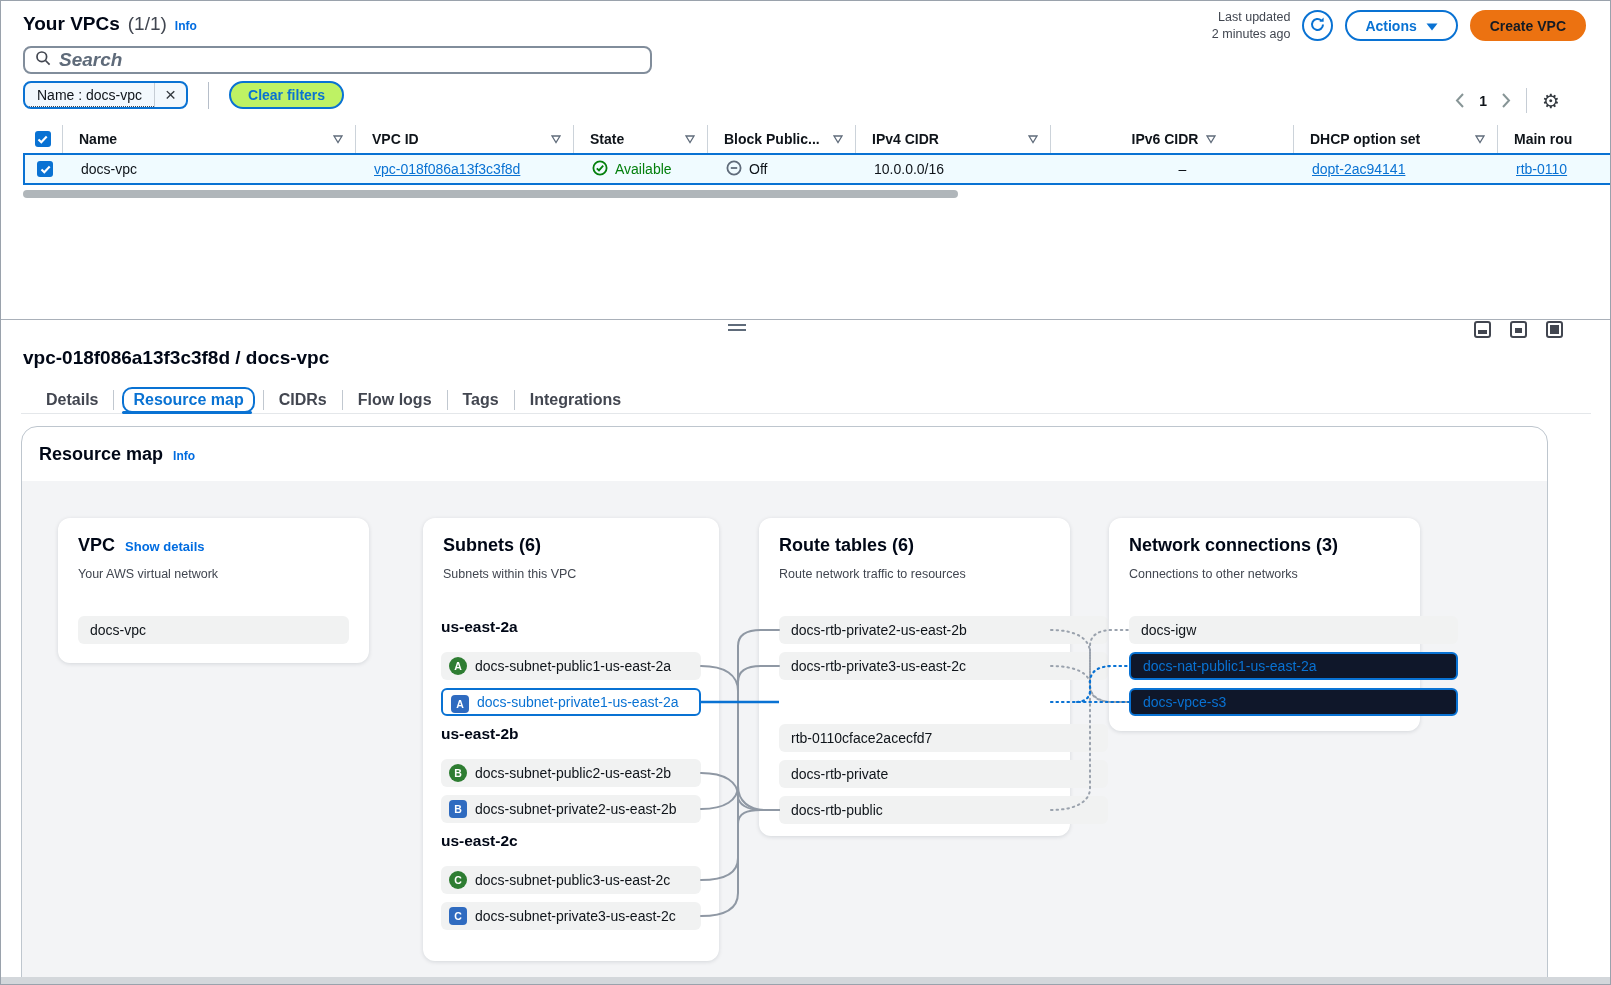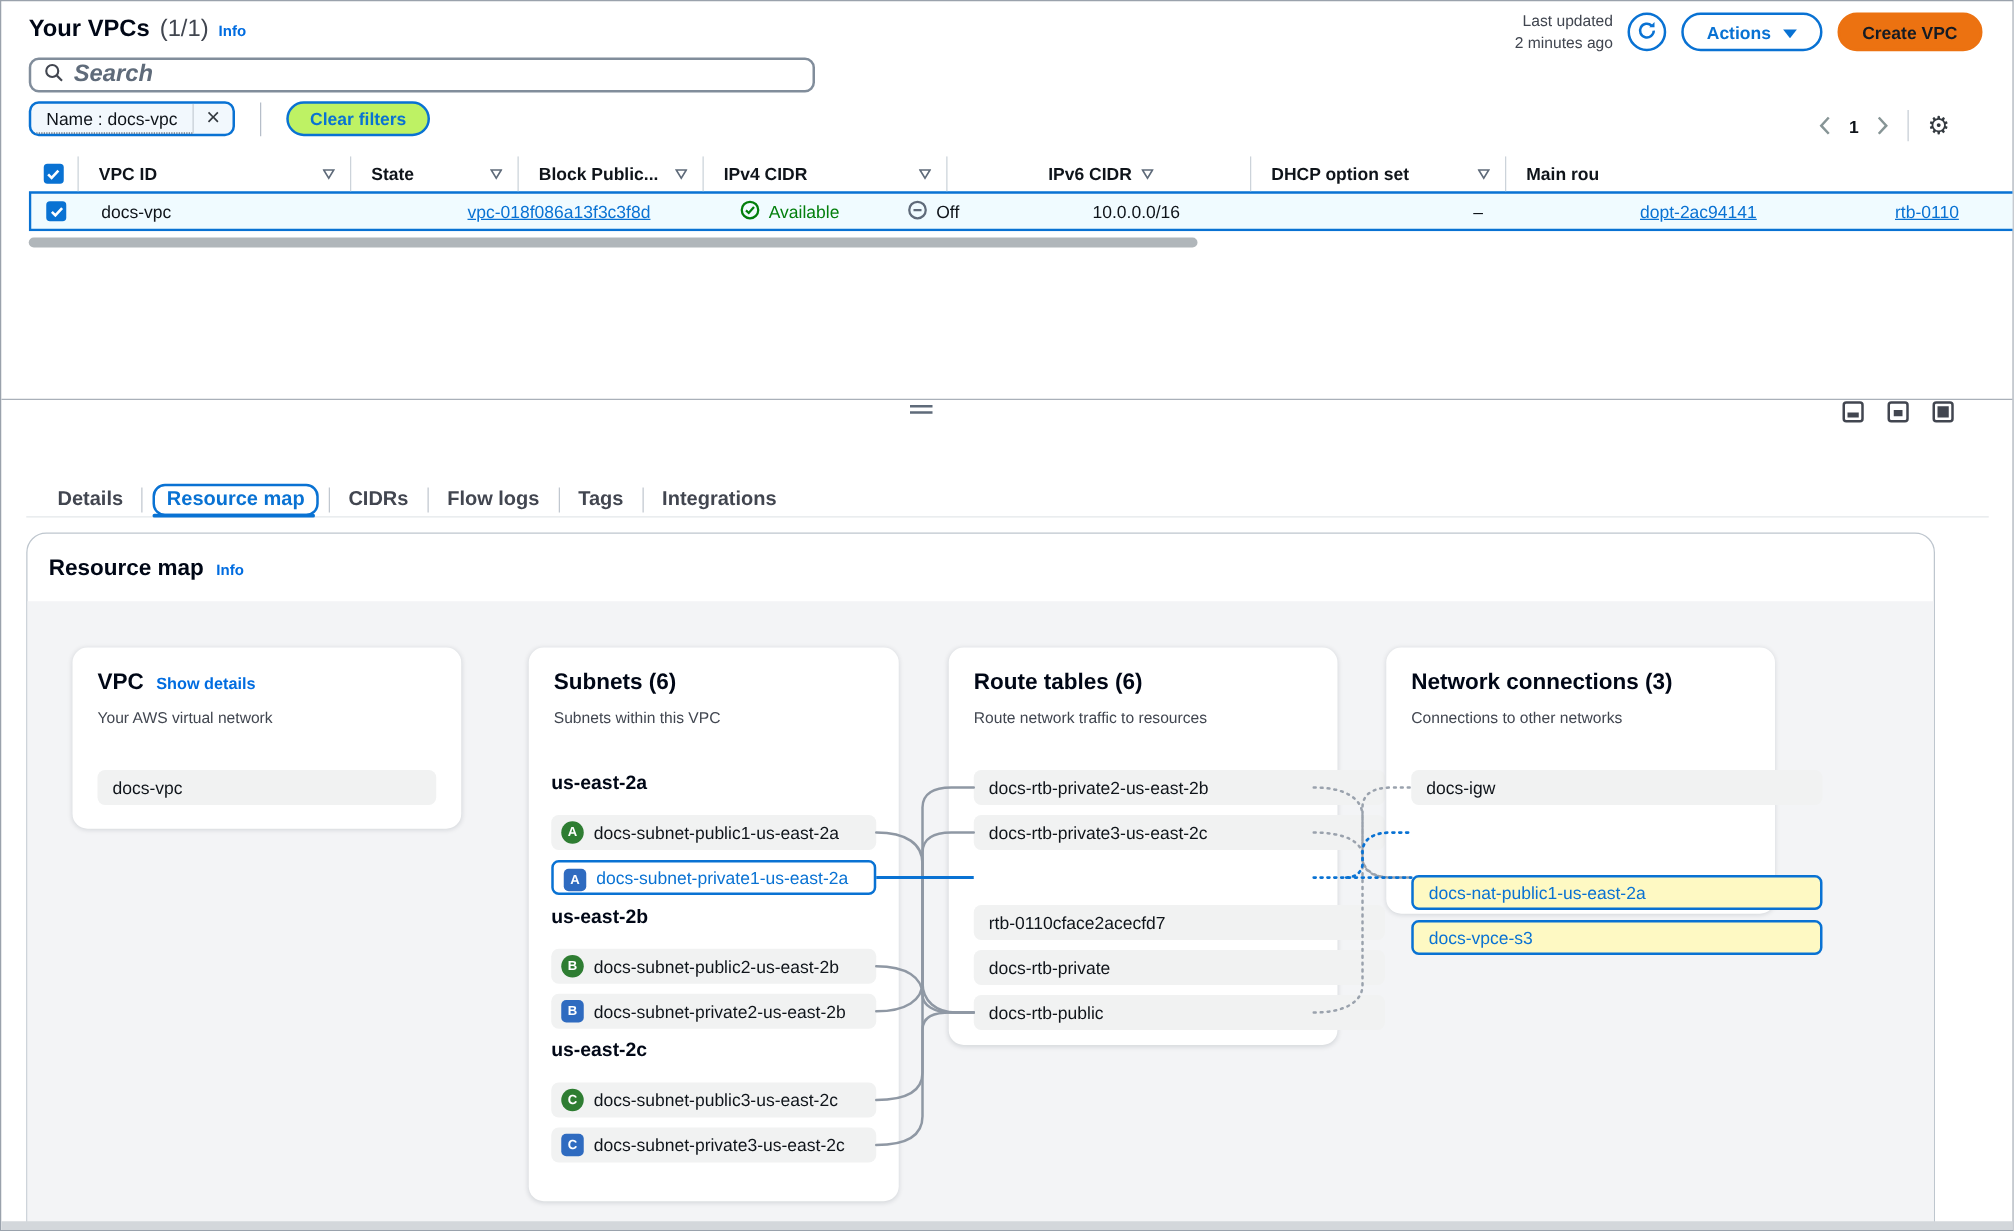--- a/index.html
+++ b/index.html
@@ -110,21 +110,21 @@
          padding-left:12px; cursor:pointer; z-index:1; }
   .card-vpc .itm { left:20px; width:271px; }
   .card-sub .itm { left:18px; width:260px; padding-left:34px; }
   .card-rt .itm, .card-conn .itm { left:20px; width:329px; }
   .badge { position:absolute; left:8px; top:5px; width:18px; height:18px; color:#fff;
            font-size:10.5px; font-weight:700; display:flex; align-items:center; justify-content:center; }
   .badge.pub { background:#2e7d32; border-radius:50%; }
   .badge.priv { background:#2f6bc0; border-radius:4px; }
   .itm.sel-subnet { background:#fff; border:2px solid #0972d3; color:#0972d3; }
   .itm.sel-route { background:#1763d8; color:#fff; }
-  .itm.hl-conn { background:#fef9c3; border:2px solid #0972d3; color:#0972d3;margin-top:48px; }
+  .itm.hl-conn { background:#0f172a; border:2px solid #0972d3; color:#0972d3; }
   .ext-ico { position:absolute; right:10px; top:6px; }
   .az { position:absolute; left:18px; font-size:15.5px; font-weight:700; color:#000716; }
   .az0 { top:100px; } .az1 { top:207px; } .az2 { top:314px; }
   .s-i0 { top:134px; } .s-i1 { top:170px; } .s-i2 { top:241px; }
   .s-i3 { top:277px; } .s-i4 { top:348px; } .s-i5 { top:384px; }
   .r-i0 { top:98px; } .r-i1 { top:134px; } .r-i2 { top:170px; }
   .r-i3 { top:206px; } .r-i4 { top:242px; } .r-i5 { top:278px; }
   .n-i0 { top:98px; } .n-i1 { top:134px; } .n-i2 { top:170px; }
   .v-i0 { top:98px; }
   .connector-svg { position:absolute; left:0; top:0; z-index:2; pointer-events:none; }
@@ -202,20 +202,28 @@
 
   <div class="tbl">
     <div class="thead">
       <div class="th c0">
         <span class="cb">
           <svg width="11" height="9" viewBox="0 0 11 9">
               <path d="M1.5 4.5 L4.3 7.3 L9.7 1.5" fill="none" stroke="#fff" stroke-width="2.1"></path>
             </svg>
         </span>
       </div>
+      <div class="th c1">
+          <span>Name</span>
+          <span class="sort">
+            <svg width="10" height="9" viewBox="0 0 10 9">
+              <path d="M1 1 h8 l-4 6.5 z" fill="none" stroke="#5f6b7a" stroke-width="1.3"></path>
+            </svg>
+          </span>
+        </div>
       <div class="th c2">
           <span>VPC ID</span>
           <span class="sort">
             <svg width="10" height="9" viewBox="0 0 10 9">
               <path d="M1 1 h8 l-4 6.5 z" fill="none" stroke="#5f6b7a" stroke-width="1.3"></path>
             </svg>
           </span>
         </div>
       <div class="th c3">
           <span>State</span>
@@ -319,20 +327,21 @@
         <span></span>
       </span>
     <span class="pb mid">
         <span></span>
       </span>
     <span class="pb full">
         <span></span>
       </span>
   </div>
 
+  <div class="detail-title">vpc-018f086a13f3c3f8d / docs-vpc</div>
 
   <div class="tabs">
     <span class="tab">Details</span>
     <span class="tab-div"></span>
     <span class="tab active"><span class="tab-box">Resource map</span></span>
     <span class="tab-div"></span>
     <span class="tab">CIDRs</span>
     <span class="tab-div"></span>
     <span class="tab">Flow logs</span>
     <span class="tab-div"></span>

